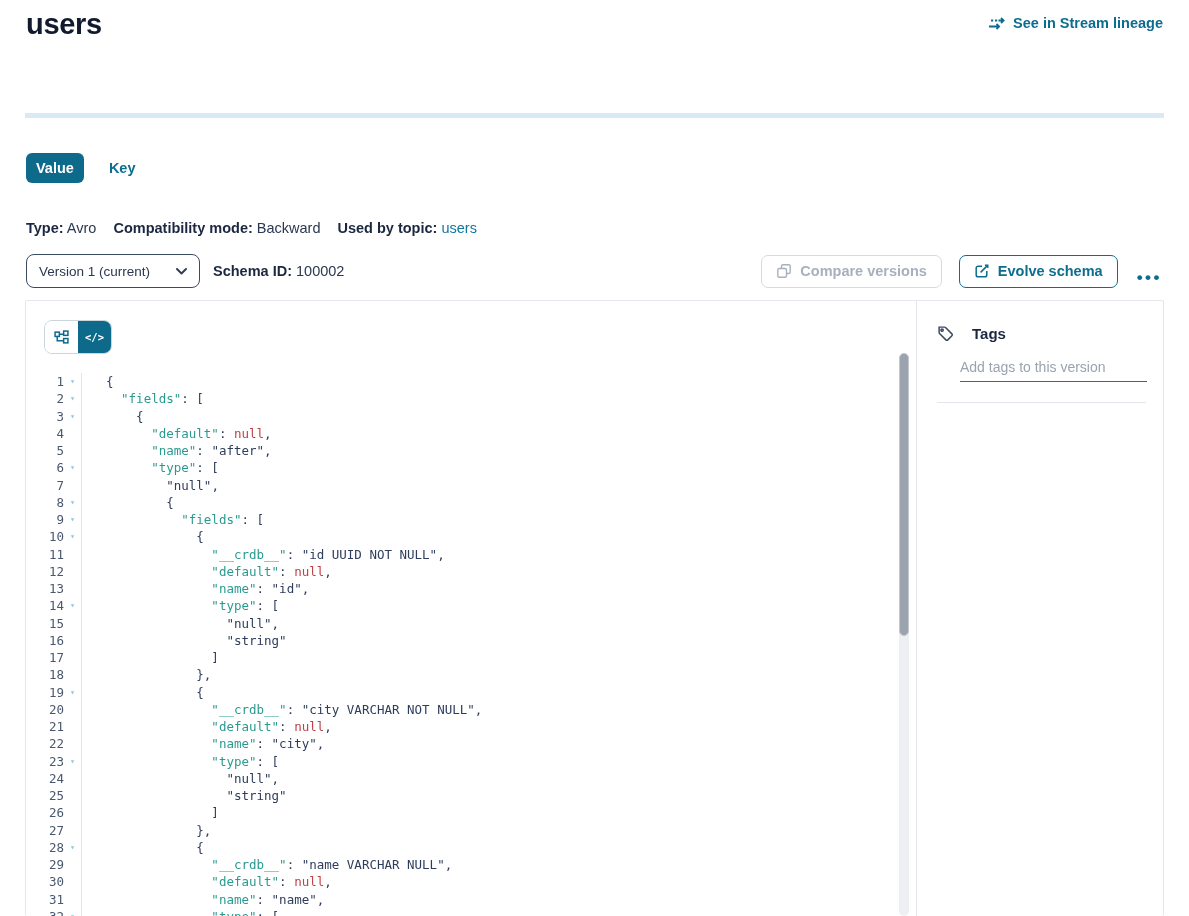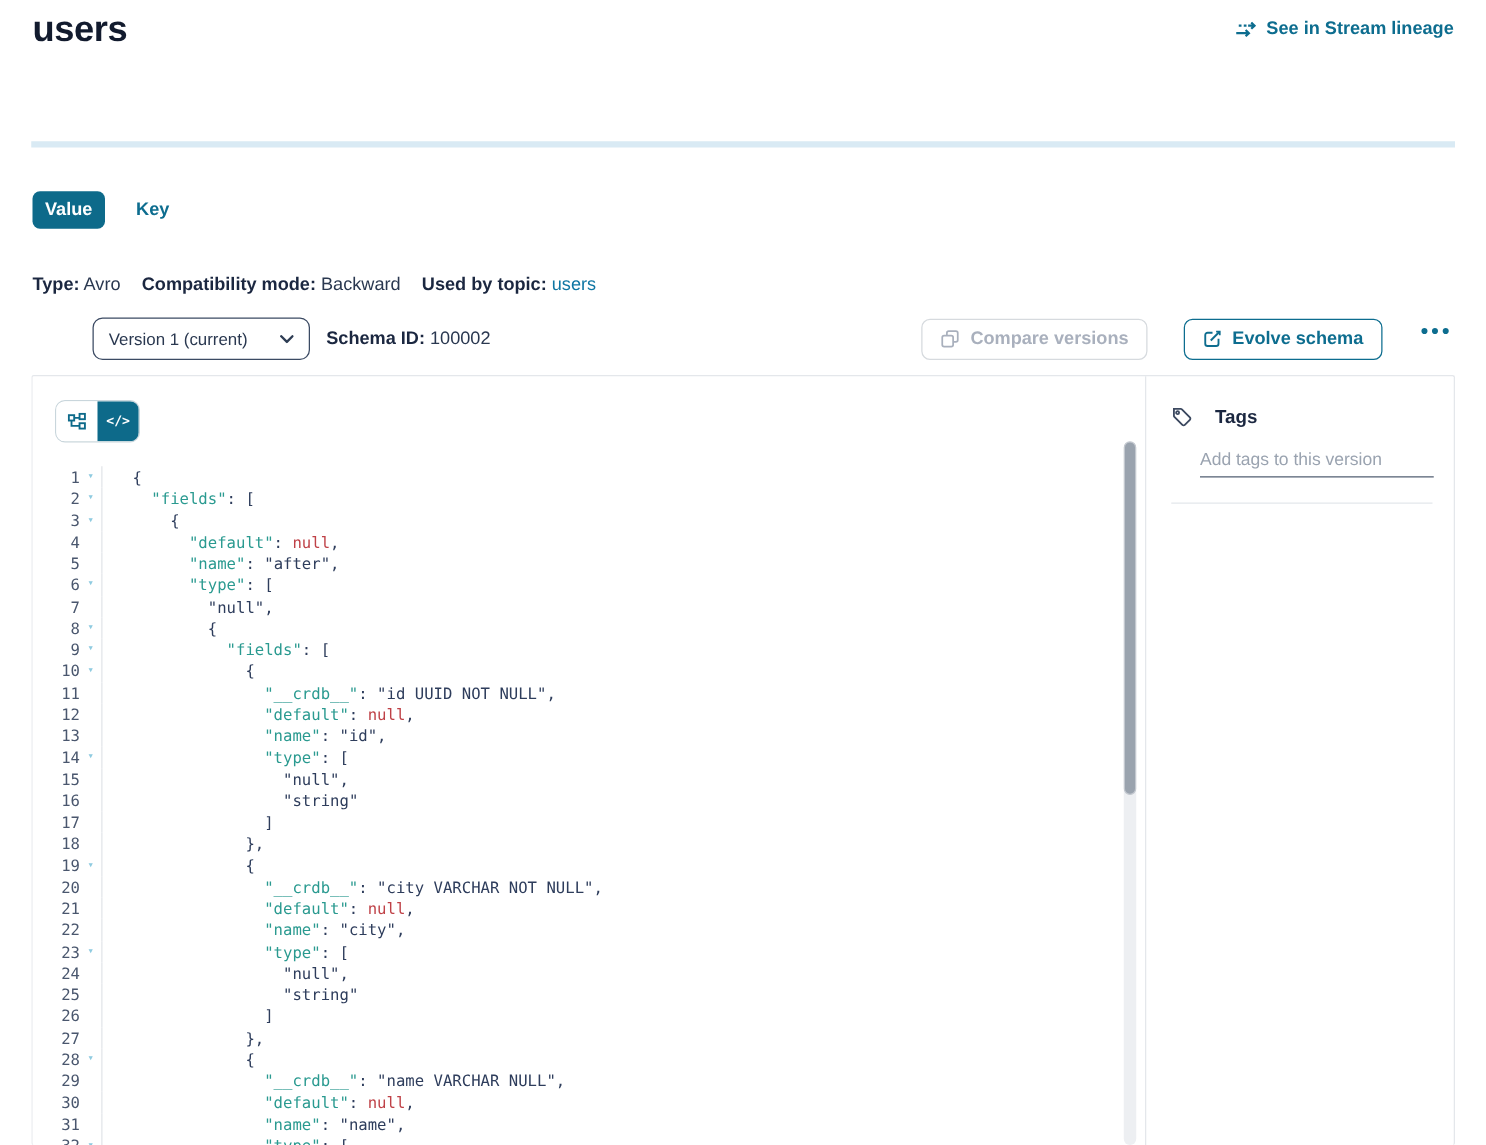--- a/index.html
+++ b/index.html
@@ -23,26 +23,26 @@
   .vk-row { position:absolute; left:26px; top:153px; display:flex; align-items:center; gap:25px; }
   .value-btn { background:#0d6a8a; color:#fff; font-size:14.5px; font-weight:600; border:none; border-radius:6px; padding:7px 10px; cursor:pointer; }
   .key-btn { background:none; border:none; color:#0d6d8f; font-size:14.5px; font-weight:600; cursor:pointer; }
 
   
   .meta-row { position:absolute; left:26px; top:220px; display:flex; gap:17px; font-size:14.5px; color:#2a3850; }
   .meta-item b { color:#1b2740; font-weight:700; }
   .topic-link { color:#0f76a3; cursor:pointer; }
 
   
-  .toolbar { position:absolute; left:26px; right:25px; top:254px; display:flex; align-items:center;margin-left:48px; }
+  .toolbar { position:absolute; left:26px; right:25px; top:254px; display:flex; align-items:center; }
   .version-select { display:flex; align-items:center; justify-content:space-between; width:174px; height:34px;
     border:1.5px solid #3b4a63; border-radius:8px; padding:0 12px; font-size:13.5px; color:#2a3850; cursor:pointer; background:#fff; }
   .schema-id { margin-left:13px; font-size:14.5px; color:#2a3850; }
   .schema-id b { font-weight:700; color:#1b2740; }
-  .right-actions { margin-left:auto; display:flex; align-items:flex-start; gap:29px; }
+  .right-actions { margin-left:auto; display:flex; align-items:flex-end; gap:17px; }
   .btn { display:flex; align-items:center; gap:8px; height:33px; padding:0 14px; border-radius:7px; font-size:14.5px; font-weight:700; background:#fff; cursor:pointer; }
   .btn-disabled { border:1px solid #d6dade; color:#a9b0bd; cursor:default; }
   .btn-outline { border:1.5px solid #0d6d8f; color:#0d6d8f; }
   .more-btn { background:none; border:none; color:#0d6d8f; font-size:17px; font-weight:800; letter-spacing:2.5px; cursor:pointer; padding:0 2px; }
 
   
   .panel { position:absolute; left:25px; top:300px; width:1139px; height:616px; border:1px solid #e4e7eb; border-bottom:none; border-radius:2px; display:flex; }
   .editor-pane { position:relative; width:892px; height:100%; overflow:hidden; }
   .view-toggle { position:absolute; left:18px; top:19px; display:flex; border:1px solid #c9d6dc; border-radius:8px; overflow:hidden; z-index:3; background:#fff; }
   .vt-btn { width:33px; height:32px; display:flex; align-items:center; justify-content:center; background:#fff; border:none; cursor:pointer; }

